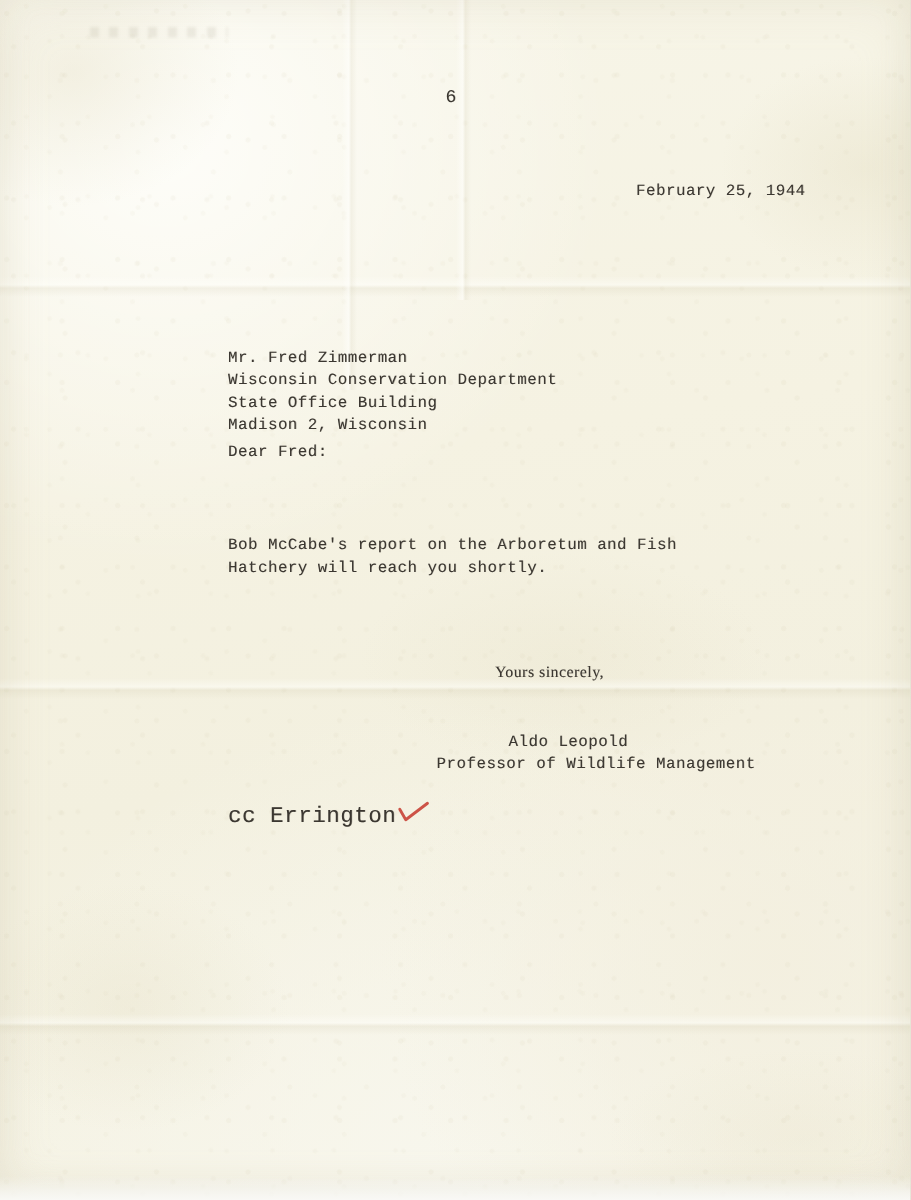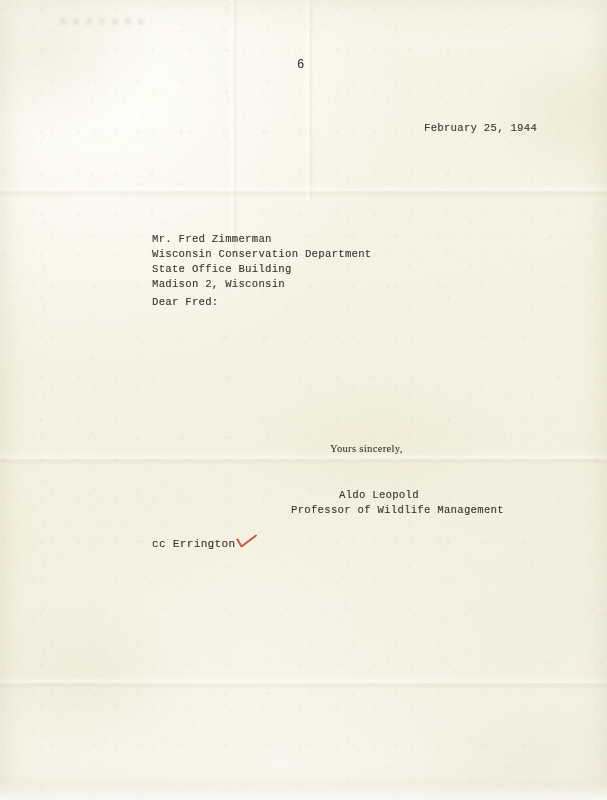--- a/index.html
+++ b/index.html
@@ -152,21 +152,21 @@
 
   .cc-row {
     position: absolute;
     left: 152px;
     top: 537px;
     display: flex;
     align-items: flex-start;
   }
   .cc-row .typed-inline {
     color: #3b3731;
-    font-size: 11px;
+    font-size: 15px;
     line-height: 15px;
     letter-spacing: 0.35px;
     white-space: pre;
     text-shadow: 0.35px 0.25px 0 rgba(70,64,54,0.35);
   }
   .check-mark {
     margin-left: 1px;
     margin-top: -3px;
     display: block;
   }
@@ -192,20 +192,22 @@
 
   <div class="typed page-number">6</div>
   <div class="typed letter-date">February 25, 1944</div>
 
   <div class="typed address-block">Mr. Fred Zimmerman
 Wisconsin Conservation Department
 State Office Building
 Madison 2, Wisconsin</div>
 
   <div class="typed salutation">Dear Fred:</div>
+  <div class="typed para-2">Bob McCabe's report on the Arboretum and Fish
+Hatchery will reach you shortly.</div>
 
   <div class="typed closing">Yours sincerely,</div>
   <div class="typed signer-name">Aldo Leopold</div>
   <div class="typed signer-title">Professor of Wildlife Management</div>
 
   <div class="cc-row">
     <span class="typed-inline">cc Errington</span>
     <svg class="check-mark" width="22" height="16" viewBox="0 0 22 16">
       <path d="M1.5 5.5 L5.5 12.5 L20 1.5" fill="none" stroke="#c9453a" stroke-width="1.9" stroke-linecap="round" stroke-linejoin="round" opacity="0.92"></path>
     </svg>

